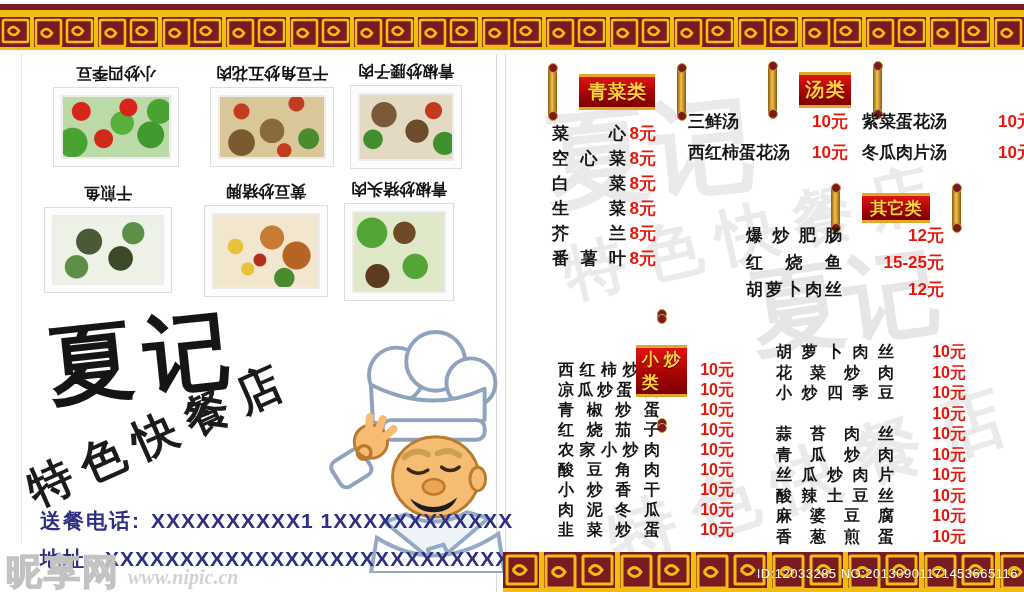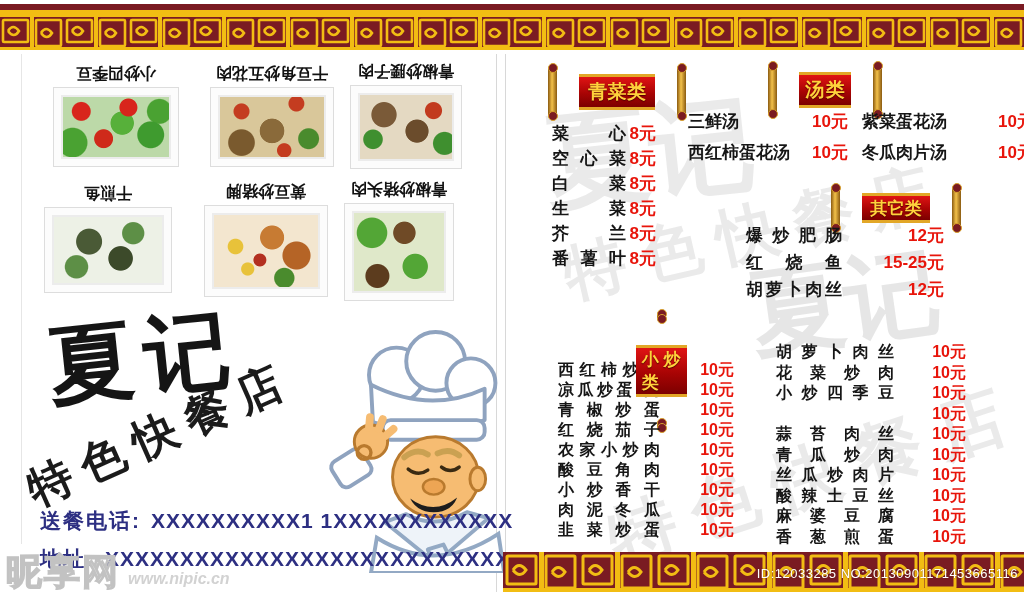--- a/index.html
+++ b/index.html
@@ -40,21 +40,21 @@
   .chef{position:absolute;left:318px;top:328px;}
 
   .contact{position:absolute;left:40px;white-space:nowrap;font-weight:bold;color:#2d2f82;font-size:21px;}
   .contact .lbl{letter-spacing:2px;margin-right:10px;}
   .contact .val{letter-spacing:1px;}
   .phone{top:507px;}
   .addr{top:545px;}
 
   .nipic{position:absolute;left:6px;top:548px;color:#c9c9c9;}
   .nip-name{font-size:36px;font-weight:bold;color:transparent;-webkit-text-stroke:1.5px #c2c2c2;letter-spacing:2px;}
-  .nip-url{font-size:16px;font-style:italic;color:#d2d2d2;margin-left:8px;font-weight:bold;}
+  .nip-url{font-size:20px;font-style:italic;color:#d2d2d2;margin-left:8px;font-weight:bold;font-family:Liberation Serif, serif;}
 
   
   .banner{position:absolute;display:flex;align-items:center;gap:24px;}
   .rod{width:9px;height:52px;border-radius:3px;position:relative;flex:0 0 9px;
        background:linear-gradient(90deg,#8a5a10,#f3c14a 45%,#8a5a10);}
   .rod::before,.rod::after{content:"";position:absolute;left:0;width:8px;height:8px;background:#7a1b22;
        border:1px solid #d8a12c;border-radius:50%;}
   .rod::before{top:-3px}.rod::after{bottom:-3px}
   .bbody{flex:1;height:30px;margin:0 -2px;z-index:1;display:flex;align-items:center;justify-content:center;
        background:linear-gradient(180deg,#e01414 0%,#a80404 55%,#7c0000 100%);

